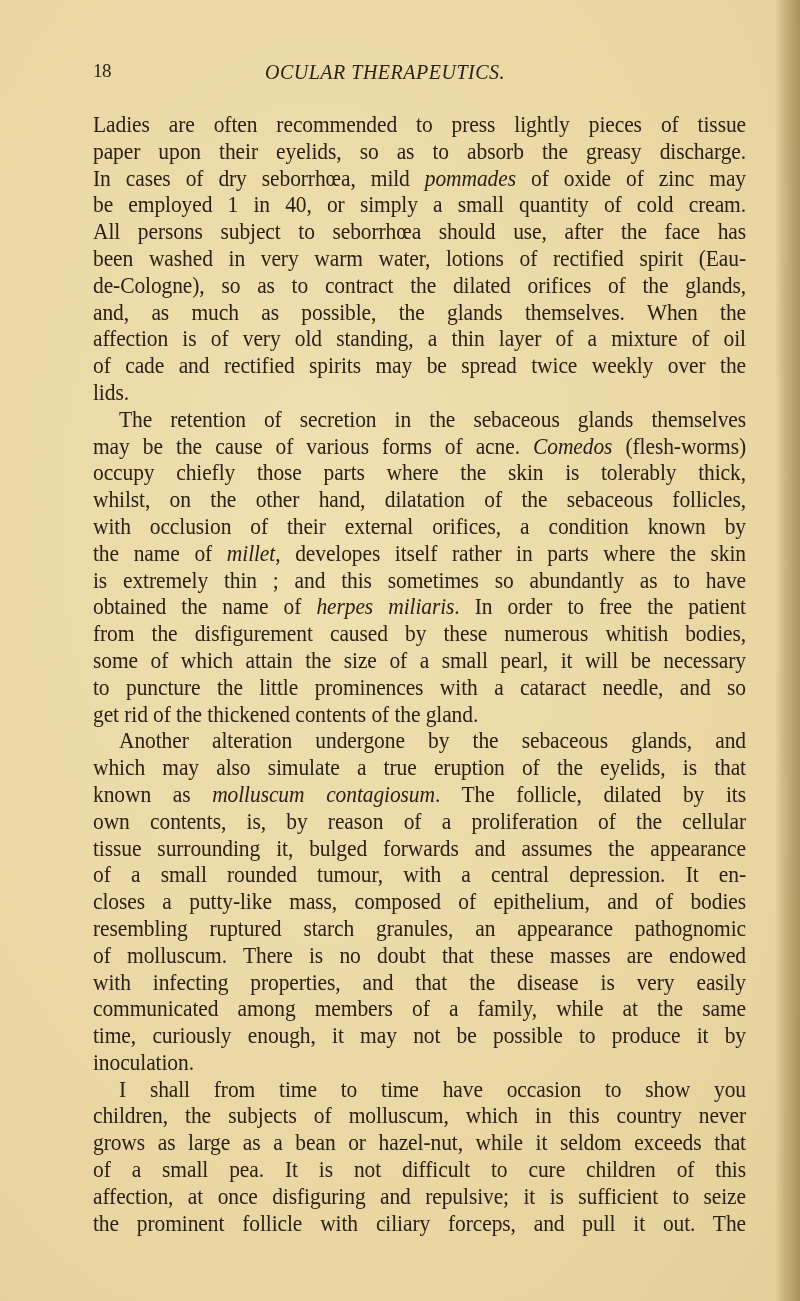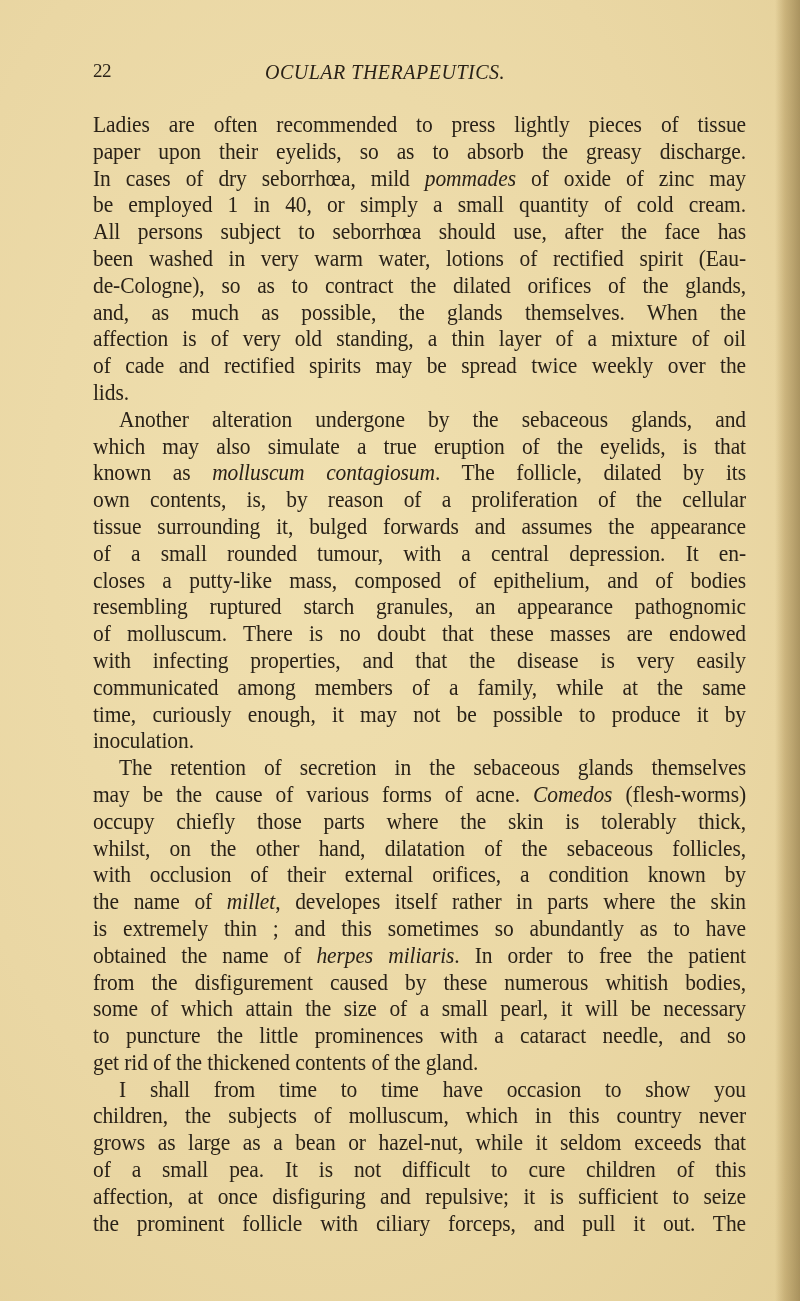--- a/index.html
+++ b/index.html
@@ -71,72 +71,72 @@
       padding-left: 26px;
     }
     em { font-style: italic; }
   </style>
 </head>
 <body>
 
 <div class="page">
 
   <div class="running-head">
-    <span class="page-number">22</span>
+    <span class="page-number">18</span>
     <span class="running-title">OCULAR THERAPEUTICS.</span>
   </div>
 
   <div class="body-text">
 
     <div>
       <span class="line">Ladies are often recommended to press lightly pieces of tissue</span>
       <span class="line">paper upon their eyelids, so as to absorb the greasy discharge.</span>
       <span class="line"><span>In cases of dry seborrhœa, mild </span><em>pommades</em><span> of oxide of zinc may</span></span>
       <span class="line">be employed 1 in 40, or simply a small quantity of cold cream.</span>
       <span class="line">All persons subject to seborrhœa should use, after the face has</span>
       <span class="line">been washed in very warm water, lotions of rectified spirit (Eau-</span>
       <span class="line">de-Cologne), so as to contract the dilated orifices of the glands,</span>
       <span class="line">and, as much as possible, the glands themselves. When the</span>
       <span class="line">affection is of very old standing, a thin layer of a mixture of oil</span>
       <span class="line">of cade and rectified spirits may be spread twice weekly over the</span>
       <span class="line last">lids.</span>
     </div>
 
     <div>
+      <span class="line indent">The retention of secretion in the sebaceous glands themselves</span>
+      <span class="line"><span>may be the cause of various forms of acne. </span><em>Comedos</em><span> (flesh-worms)</span></span>
+      <span class="line">occupy chiefly those parts where the skin is tolerably thick,</span>
+      <span class="line">whilst, on the other hand, dilatation of the sebaceous follicles,</span>
+      <span class="line">with occlusion of their external orifices, a condition known by</span>
+      <span class="line"><span>the name of </span><em>millet</em><span>, developes itself rather in parts where the skin</span></span>
+      <span class="line">is extremely thin ; and this sometimes so abundantly as to have</span>
+      <span class="line"><span>obtained the name of </span><em>herpes miliaris</em><span>. In order to free the patient</span></span>
+      <span class="line">from the disfigurement caused by these numerous whitish bodies,</span>
+      <span class="line">some of which attain the size of a small pearl, it will be necessary</span>
+      <span class="line">to puncture the little prominences with a cataract needle, and so</span>
+      <span class="line last">get rid of the thickened contents of the gland.</span>
+    </div>
+
+    <div>
       <span class="line indent">Another alteration undergone by the sebaceous glands, and</span>
       <span class="line">which may also simulate a true eruption of the eyelids, is that</span>
       <span class="line"><span>known as </span><em>molluscum contagiosum</em><span>. The follicle, dilated by its</span></span>
       <span class="line">own contents, is, by reason of a proliferation of the cellular</span>
       <span class="line">tissue surrounding it, bulged forwards and assumes the appearance</span>
       <span class="line">of a small rounded tumour, with a central depression. It en-</span>
       <span class="line">closes a putty-like mass, composed of epithelium, and of bodies</span>
       <span class="line">resembling ruptured starch granules, an appearance pathognomic</span>
       <span class="line">of molluscum. There is no doubt that these masses are endowed</span>
       <span class="line">with infecting properties, and that the disease is very easily</span>
       <span class="line">communicated among members of a family, while at the same</span>
       <span class="line">time, curiously enough, it may not be possible to produce it by</span>
       <span class="line last">inoculation.</span>
     </div>
 
     <div>
-      <span class="line indent">The retention of secretion in the sebaceous glands themselves</span>
-      <span class="line"><span>may be the cause of various forms of acne. </span><em>Comedos</em><span> (flesh-worms)</span></span>
-      <span class="line">occupy chiefly those parts where the skin is tolerably thick,</span>
-      <span class="line">whilst, on the other hand, dilatation of the sebaceous follicles,</span>
-      <span class="line">with occlusion of their external orifices, a condition known by</span>
-      <span class="line"><span>the name of </span><em>millet</em><span>, developes itself rather in parts where the skin</span></span>
-      <span class="line">is extremely thin ; and this sometimes so abundantly as to have</span>
-      <span class="line"><span>obtained the name of </span><em>herpes miliaris</em><span>. In order to free the patient</span></span>
-      <span class="line">from the disfigurement caused by these numerous whitish bodies,</span>
-      <span class="line">some of which attain the size of a small pearl, it will be necessary</span>
-      <span class="line">to puncture the little prominences with a cataract needle, and so</span>
-      <span class="line last">get rid of the thickened contents of the gland.</span>
-    </div>
-
-    <div>
       <span class="line indent">I shall from time to time have occasion to show you</span>
       <span class="line">children, the subjects of molluscum, which in this country never</span>
       <span class="line">grows as large as a bean or hazel-nut, while it seldom exceeds that</span>
       <span class="line">of a small pea. It is not difficult to cure children of this</span>
       <span class="line">affection, at once disfiguring and repulsive; it is sufficient to seize</span>
       <span class="line">the prominent follicle with ciliary forceps, and pull it out. The</span>
     </div>
 
   </div>
 </div>

